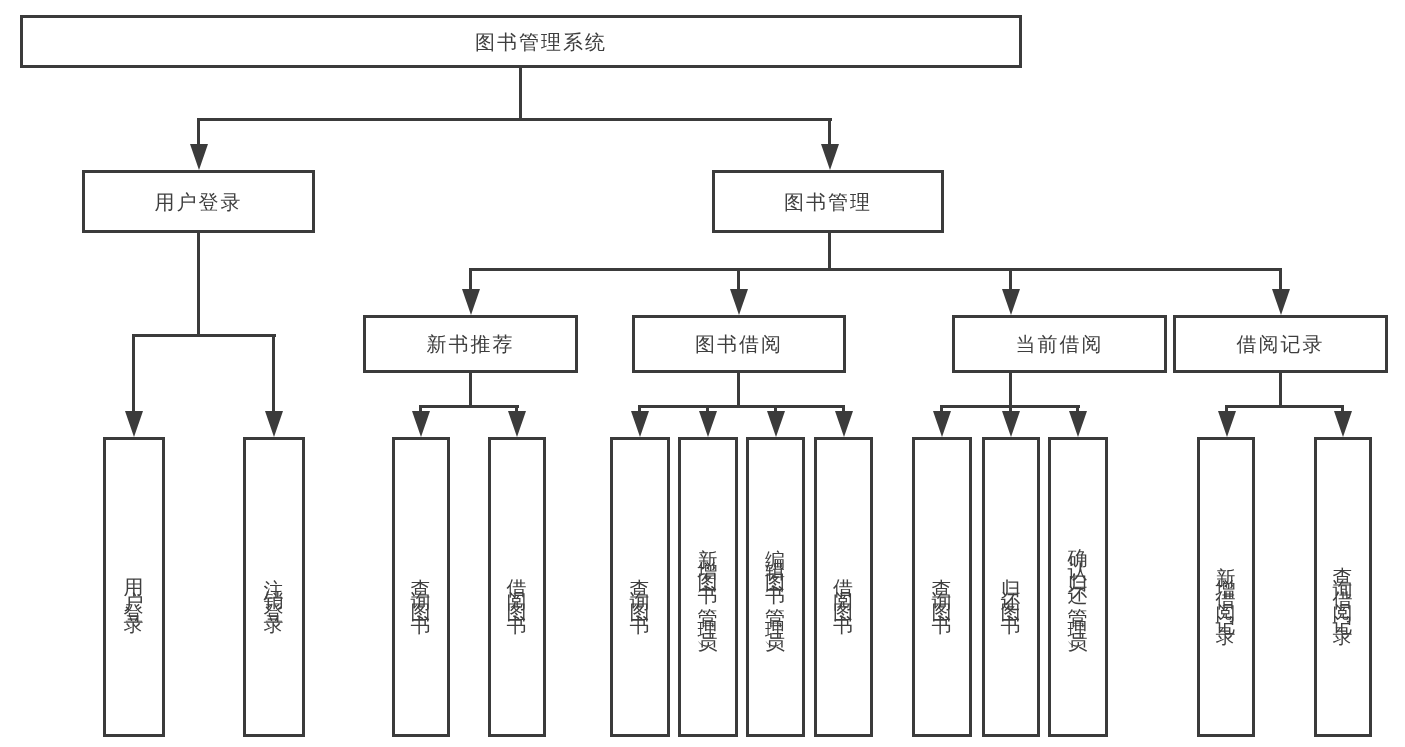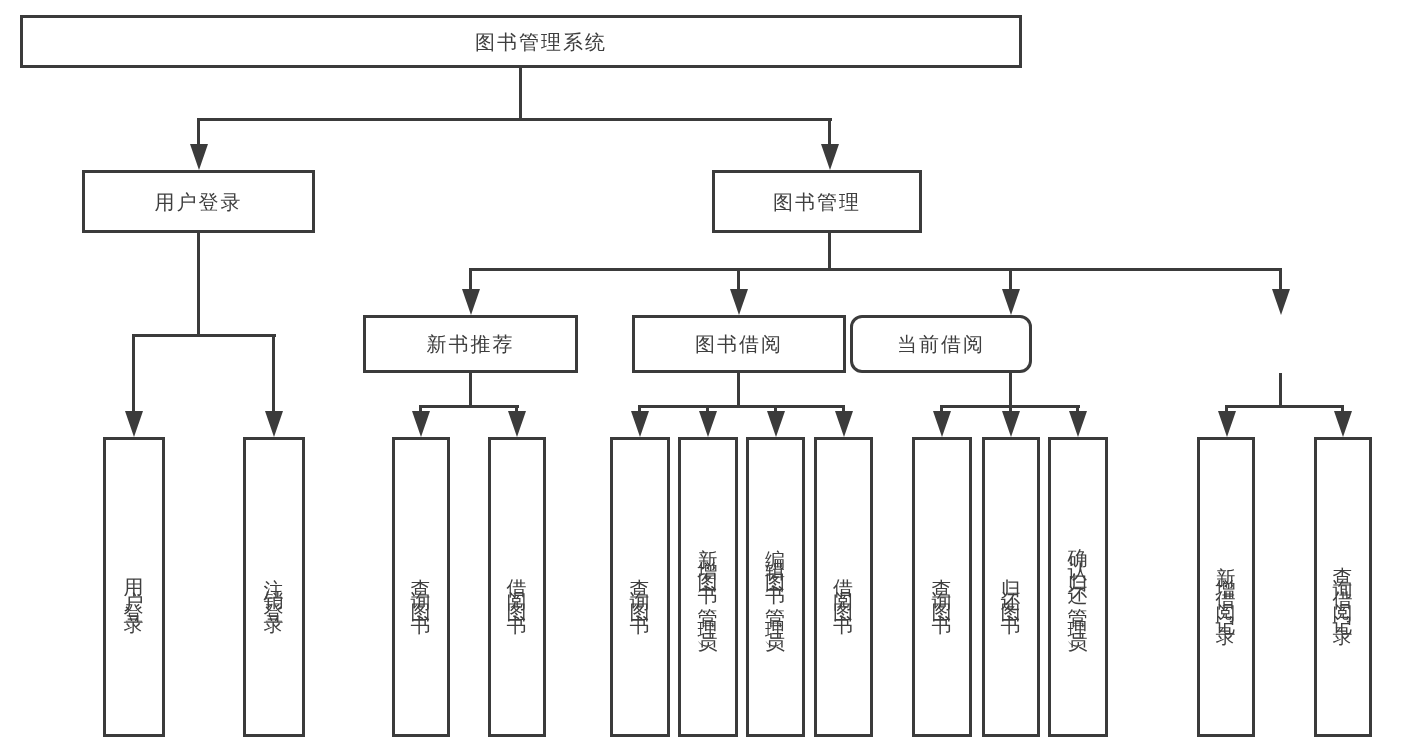--- a/index.html
+++ b/index.html
@@ -58,21 +58,21 @@
 
   <div class="vline" style="left:519px;top:68px;height:53px;"></div>
   <div class="hline" style="left:197px;top:118px;width:635px;"></div>
 
   <div class="vline" style="left:197px;top:118px;height:30px;"></div>
   <div class="arrowhead" style="left:190px;top:144px;"></div>
   <div class="vline" style="left:828px;top:118px;height:30px;"></div>
   <div class="arrowhead" style="left:821px;top:144px;"></div>
 
   <div class="box" style="left:82px;top:170px;width:233px;height:63px;">用户登录</div>
-  <div class="box" style="left:712px;top:170px;width:210px;height:63px;">图书管理</div>
+  <div class="box" style="left:712px;top:170px;width:232px;height:63px;">图书管理</div>
 
   <div class="vline" style="left:197px;top:233px;height:104px;"></div>
   <div class="hline" style="left:132px;top:334px;width:144px;"></div>
   <div class="vline" style="left:132px;top:334px;height:81px;"></div>
   <div class="arrowhead" style="left:125px;top:411px;"></div>
   <div class="vline" style="left:272px;top:334px;height:81px;"></div>
   <div class="arrowhead" style="left:265px;top:411px;"></div>
 
   <div class="vline" style="left:828px;top:233px;height:38px;"></div>
   <div class="hline" style="left:469px;top:268px;width:813px;"></div>
@@ -80,21 +80,22 @@
   <div class="arrowhead" style="left:462px;top:289px;"></div>
   <div class="vline" style="left:737px;top:268px;height:25px;"></div>
   <div class="arrowhead" style="left:730px;top:289px;"></div>
   <div class="vline" style="left:1009px;top:268px;height:25px;"></div>
   <div class="arrowhead" style="left:1002px;top:289px;"></div>
   <div class="vline" style="left:1279px;top:268px;height:25px;"></div>
   <div class="arrowhead" style="left:1272px;top:289px;"></div>
 
   <div class="box" style="left:632px;top:315px;width:214px;height:58px;">图书借阅</div>
   <div class="box" style="left:363px;top:315px;width:215px;height:58px;">新书推荐</div>
-  <div class="box" style="left:850px;top:315px;width:182px;height:58px;border-radius:12px;">当前借阅</div>
+  <div class="box" style="left:952px;top:315px;width:215px;height:58px;">当前借阅</div>
+  <div class="box" style="left:1173px;top:315px;width:215px;height:58px;">借阅记录</div>
 
   <div class="vline" style="left:469px;top:373px;height:35px;"></div>
   <div class="hline" style="left:419px;top:405px;width:100px;"></div>
   <div class="vline" style="left:419px;top:405px;height:12px;"></div>
   <div class="arrowhead" style="left:412px;top:411px;"></div>
   <div class="vline" style="left:515px;top:405px;height:12px;"></div>
   <div class="arrowhead" style="left:508px;top:411px;"></div>
 
   <div class="vline" style="left:737px;top:373px;height:35px;"></div>
   <div class="hline" style="left:638px;top:405px;width:207px;"></div>

